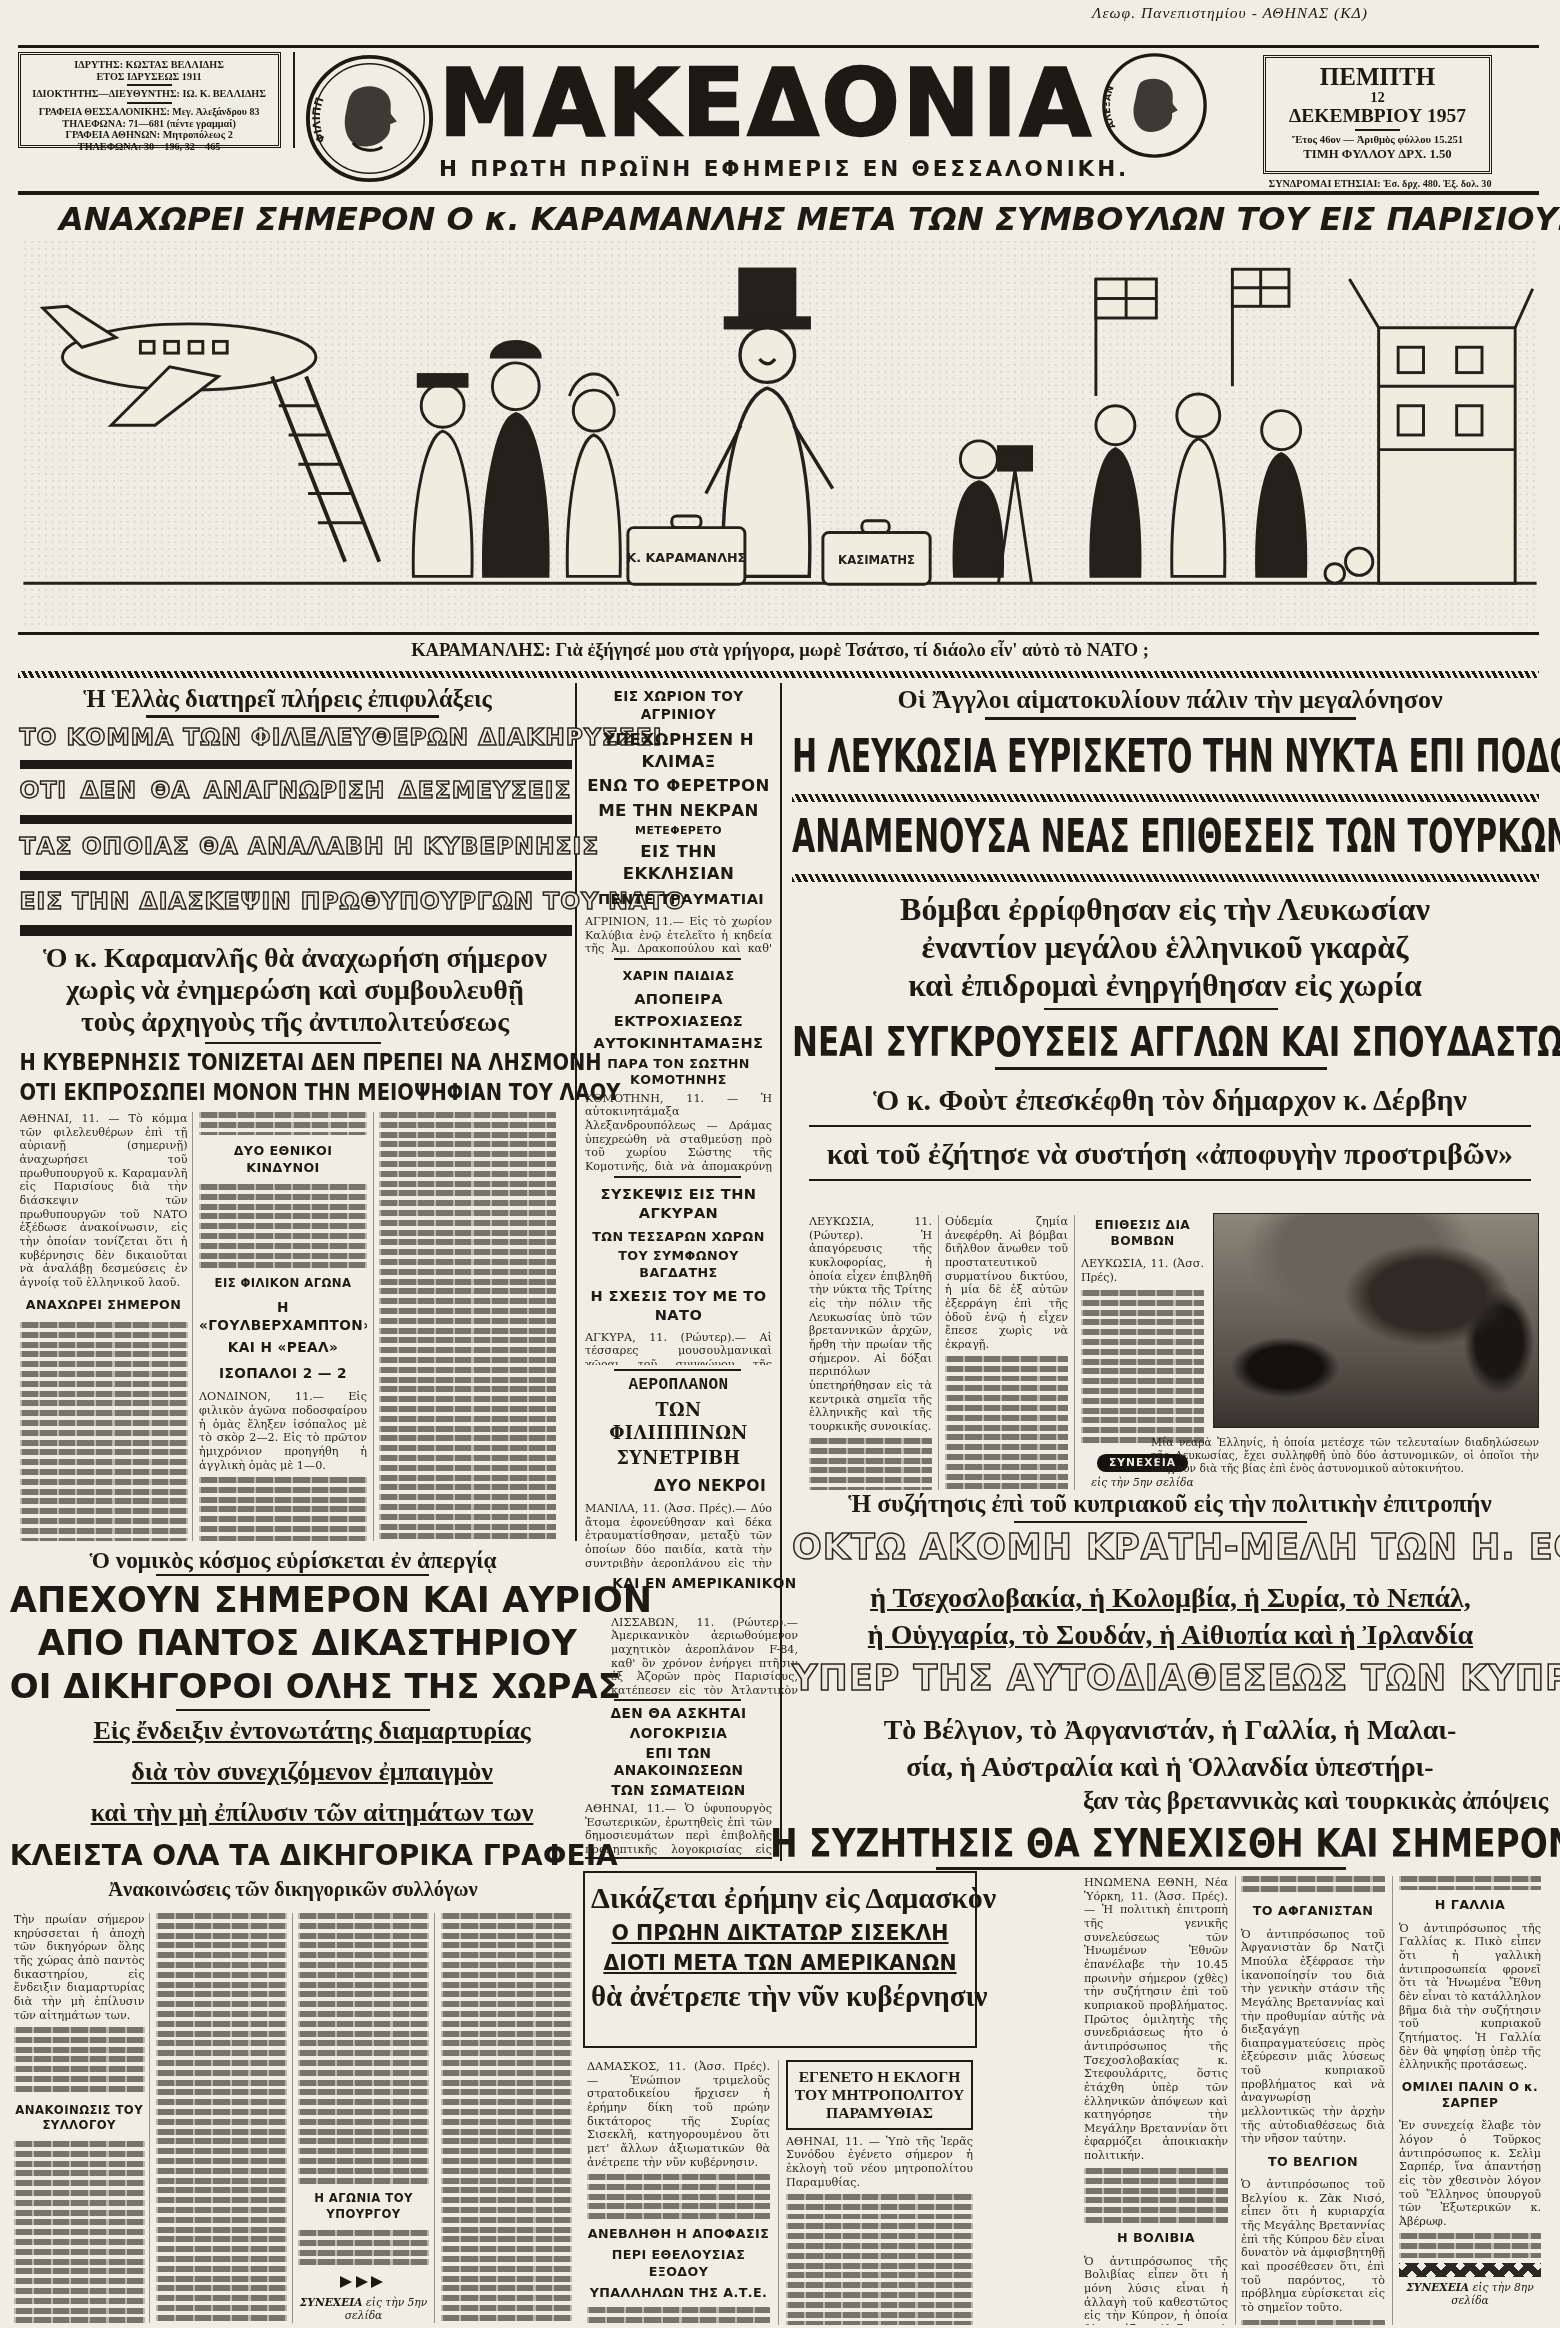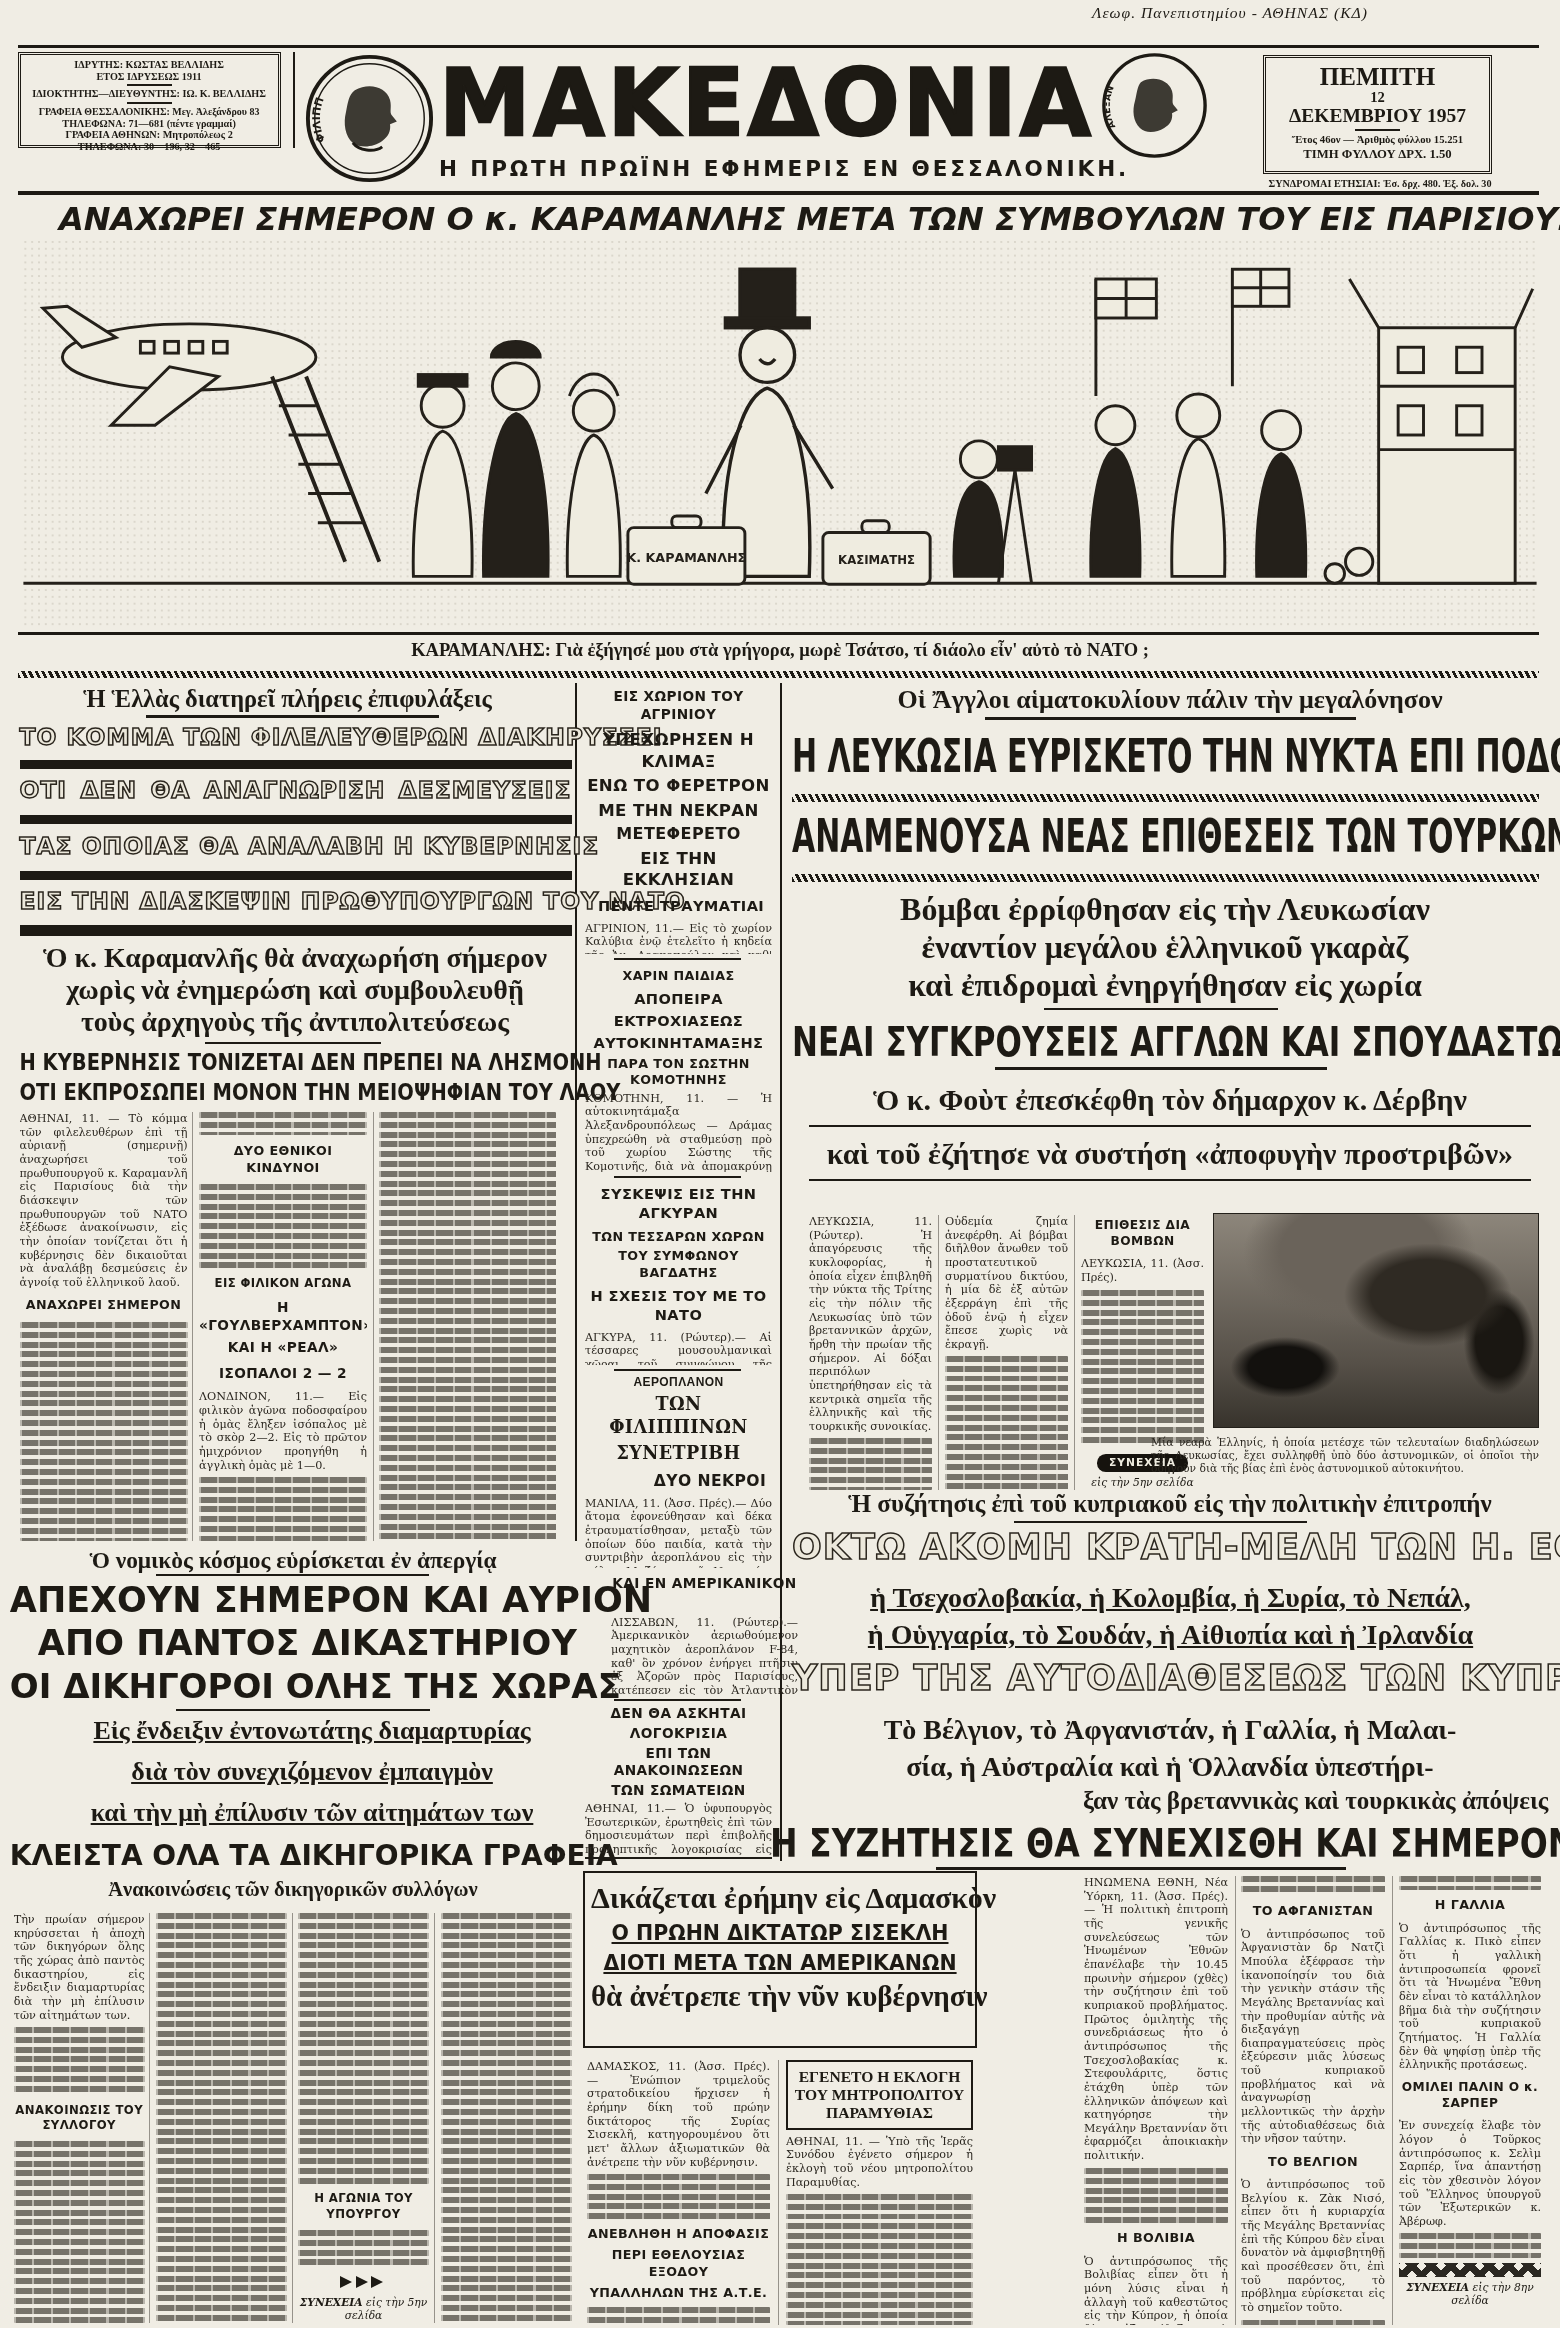--- a/index.html
+++ b/index.html
@@ -300,21 +300,21 @@
   <div class="abs grayrule" style="left:434px;top:1913px;width:1px;height:410px"></div>
   <div class="col" style="left:441px;top:1913px;width:131px;height:410px">
     <div class="tx"></div>
   </div>
 
   <div class="col" style="left:585px;top:685px;width:187px;height:269px;gap:2.9px">
     <div class="subh" style="font-size:13.7px">ΕΙΣ ΧΩΡΙΟΝ ΤΟΥ ΑΓΡΙΝΙΟΥ</div>
     <div class="subh" style="font-size:16.6px;padding:0">ΥΠΕΧΩΡΗΣΕΝ Η ΚΛΙΜΑΞ</div>
     <div class="subh" style="font-size:16.6px;padding:0">ΕΝΩ ΤΟ ΦΕΡΕΤΡΟΝ</div>
     <div class="subh" style="font-size:16.6px;padding:0">ΜΕ ΤΗΝ ΝΕΚΡΑΝ</div>
-    <div class="subh" style="font-size:16px;padding:0">ΜΕΤΕΦΕΡΕΤΟ</div>
+    <div class="subh" style="font-size:11px;padding:0">ΜΕΤΕΦΕΡΕΤΟ</div>
     <div class="subh" style="font-size:16.6px;padding:0">ΕΙΣ ΤΗΝ ΕΚΚΛΗΣΙΑΝ</div>
     <div class="subh" style="font-size:14.6px;text-align:right;padding-right:7.8px">ΠΕΝΤΕ ΤΡΑΥΜΑΤΙΑΙ</div>
     <p class="bt">ΑΓΡΙΝΙΟΝ, 11.— Εἰς τὸ χωρίον Καλύβια ἐνῷ ἐτελεῖτο ἡ κηδεία τῆς Ἀμ. Δρακοπούλου καὶ καθ' ἣν στιγμὴν οἱ φέροντες τὸ φέρετρον τῆς νεκρᾶς ἄνδρες κατήρχοντο τὴν κλίμακα τῆς διωρόφου οἰκίας ὑπεχώρησεν ὁ ἐξώστης μετὰ τῆς κλίμακος, ἀποσπασθέντος τμήματος τοῦ τοίχου καὶ τῆς στέγης, μὲ ἀποτέλεσμα νὰ τραυματισθοῦν ἐκ τῆς πτώσεως ἡ Μ. Δρακοπούλου, ἐτῶν 35, ὁ Δ. Δρακόπουλος, ἐτῶν 37, ἡ Λ. Παπουτσῆ, ἐτῶν 35, ὁ Χρ. Παπουτσῆς, ἐτῶν 40 καὶ ὁ πατὴρ τῆς νεκρᾶς Σπ. Δρακόπουλος.</p>
 
   </div>
   <div class="abs rule" style="left:614px;top:958px;width:127px;height:2px"></div>
 
   <div class="col" style="left:585px;top:965px;width:187px;height:207px;gap:2.9px">
     <div class="subh" style="font-size:12.7px">ΧΑΡΙΝ ΠΑΙΔΙΑΣ</div>
     <div class="subh" style="font-size:14.6px;padding:0">ΑΠΟΠΕΙΡΑ</div>
@@ -329,21 +329,21 @@
     <div class="subh" style="font-size:14.6px">ΣΥΣΚΕΨΙΣ ΕΙΣ ΤΗΝ ΑΓΚΥΡΑΝ</div>
     <div class="subh" style="font-size:12.7px;padding:0">ΤΩΝ ΤΕΣΣΑΡΩΝ ΧΩΡΩΝ</div>
     <div class="subh" style="font-size:12.7px;padding:0">ΤΟΥ ΣΥΜΦΩΝΟΥ ΒΑΓΔΑΤΗΣ</div>
     <div class="subh" style="font-size:14.6px">Η ΣΧΕΣΙΣ ΤΟΥ ΜΕ ΤΟ ΝΑΤΟ</div>
     <p class="bt">ΑΓΚΥΡΑ, 11. (Ρώυτερ).— Αἱ τέσσαρες μουσουλμανικαὶ χῶραι τοῦ συμφώνου τῆς Βαγδάτης, ἤτοι ἡ Τουρκία, τὸ Ἰράκ, τὸ Πακιστὰν καὶ ἡ Περσία, συνελθοῦσαι ἐνταῦθα εἰς ἐπείγουσαν σύσκεψιν, ἐν ὄψει τῆς προσεχοῦς διασκέψεως τοῦ ΝΑΤΟ, συνεφώνησαν ὅτι πρέπει νὰ δοθῇ περισσοτέρα στρατιωτικὴ καὶ οἰκονομικὴ βοήθεια εἰς τὰς χώρας τοῦ συμφώνου τούτου, πρὸς διατήρησιν τῆς εἰρήνης εἰς Μέσην Ἀνατολήν.</p>
 
   </div>
   <div class="abs rule" style="left:614px;top:1369px;width:127px;height:2px"></div>
 
   <div class="col" style="left:585px;top:1375px;width:187px;height:193px;gap:2.9px">
-    <div class="subh" style="font-size:12px;padding:0;font-family:Liberation Sans, sans-serif">ΑΕΡΟΠΛΑΝΟΝ</div>
+    <div class="subh" style="font-size:16px;padding:0;font-family:Liberation Mono, monospace">ΑΕΡΟΠΛΑΝΟΝ</div>
     <div class="subh" style="font-size:17.6px;padding:0;font-family:'DejaVu Serif','Liberation Serif',serif">ΤΩΝ ΦΙΛΙΠΠΙΝΩΝ</div>
     <div class="subh" style="font-size:17.6px;padding:0;font-family:'DejaVu Serif','Liberation Serif',serif">ΣΥΝΕΤΡΙΒΗ</div>
     <div class="subh" style="font-size:15.6px;text-align:right;padding-right:5.9px">ΔΥΟ ΝΕΚΡΟΙ</div>
     <p class="bt">ΜΑΝΙΛΑ, 11. (Ἀσσ. Πρές).— Δύο ἄτομα ἐφονεύθησαν καὶ δέκα ἐτραυματίσθησαν, μεταξὺ τῶν ὁποίων δύο παιδία, κατὰ τὴν συντριβὴν ἀεροπλάνου εἰς τὴν πόλιν Μπζάμις τοῦ Νιμτοράο. Οἱ φονευθέντες εἶναι ὁ πιλότος τοῦ ἀεροπλάνου καὶ ὁ μηχανικὸς αὐτοῦ. Τὸ ἀεροπλάνον κατηυθύνετο εἰς Μαλάγαν καὶ συνετρίβη.</p>
   </div>
 
   <div class="col" style="left:611px;top:1572px;width:187px;height:123px;gap:20px">
     <div class="subh" style="font-size:13.7px">ΚΑΙ ΕΝ ΑΜΕΡΙΚΑΝΙΚΟΝ</div>
     <p class="bt">ΛΙΣΣΑΒΩΝ, 11. (Ρώυτερ).— Ἀμερικανικὸν ἀεριωθούμενον μαχητικὸν ἀεροπλάνον F-84, καθ' ὃν χρόνον ἐνήργει πτῆσιν ἐξ Ἀζορῶν πρὸς Παρισίους, κατέπεσεν εἰς τὸν Ἀτλαντικὸν ὠκεανόν.</p>
 

